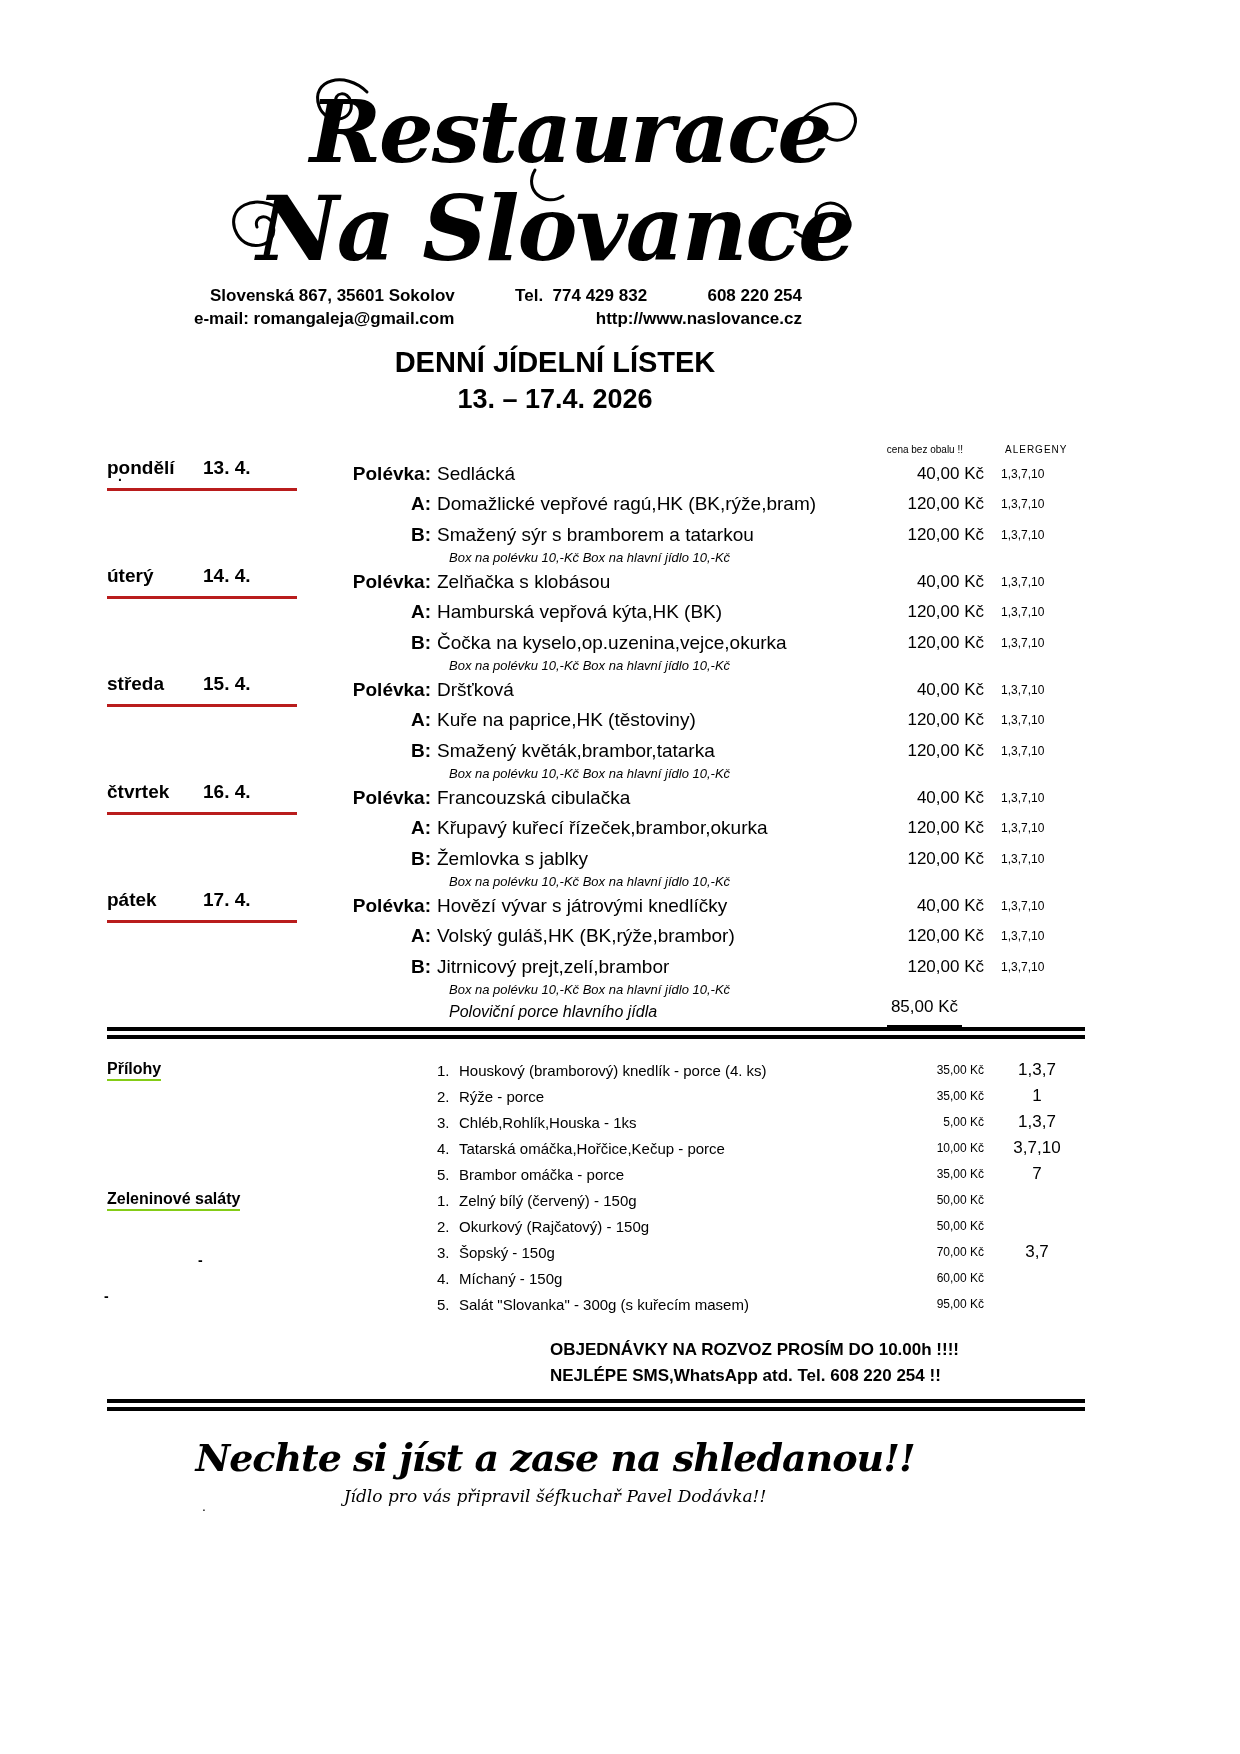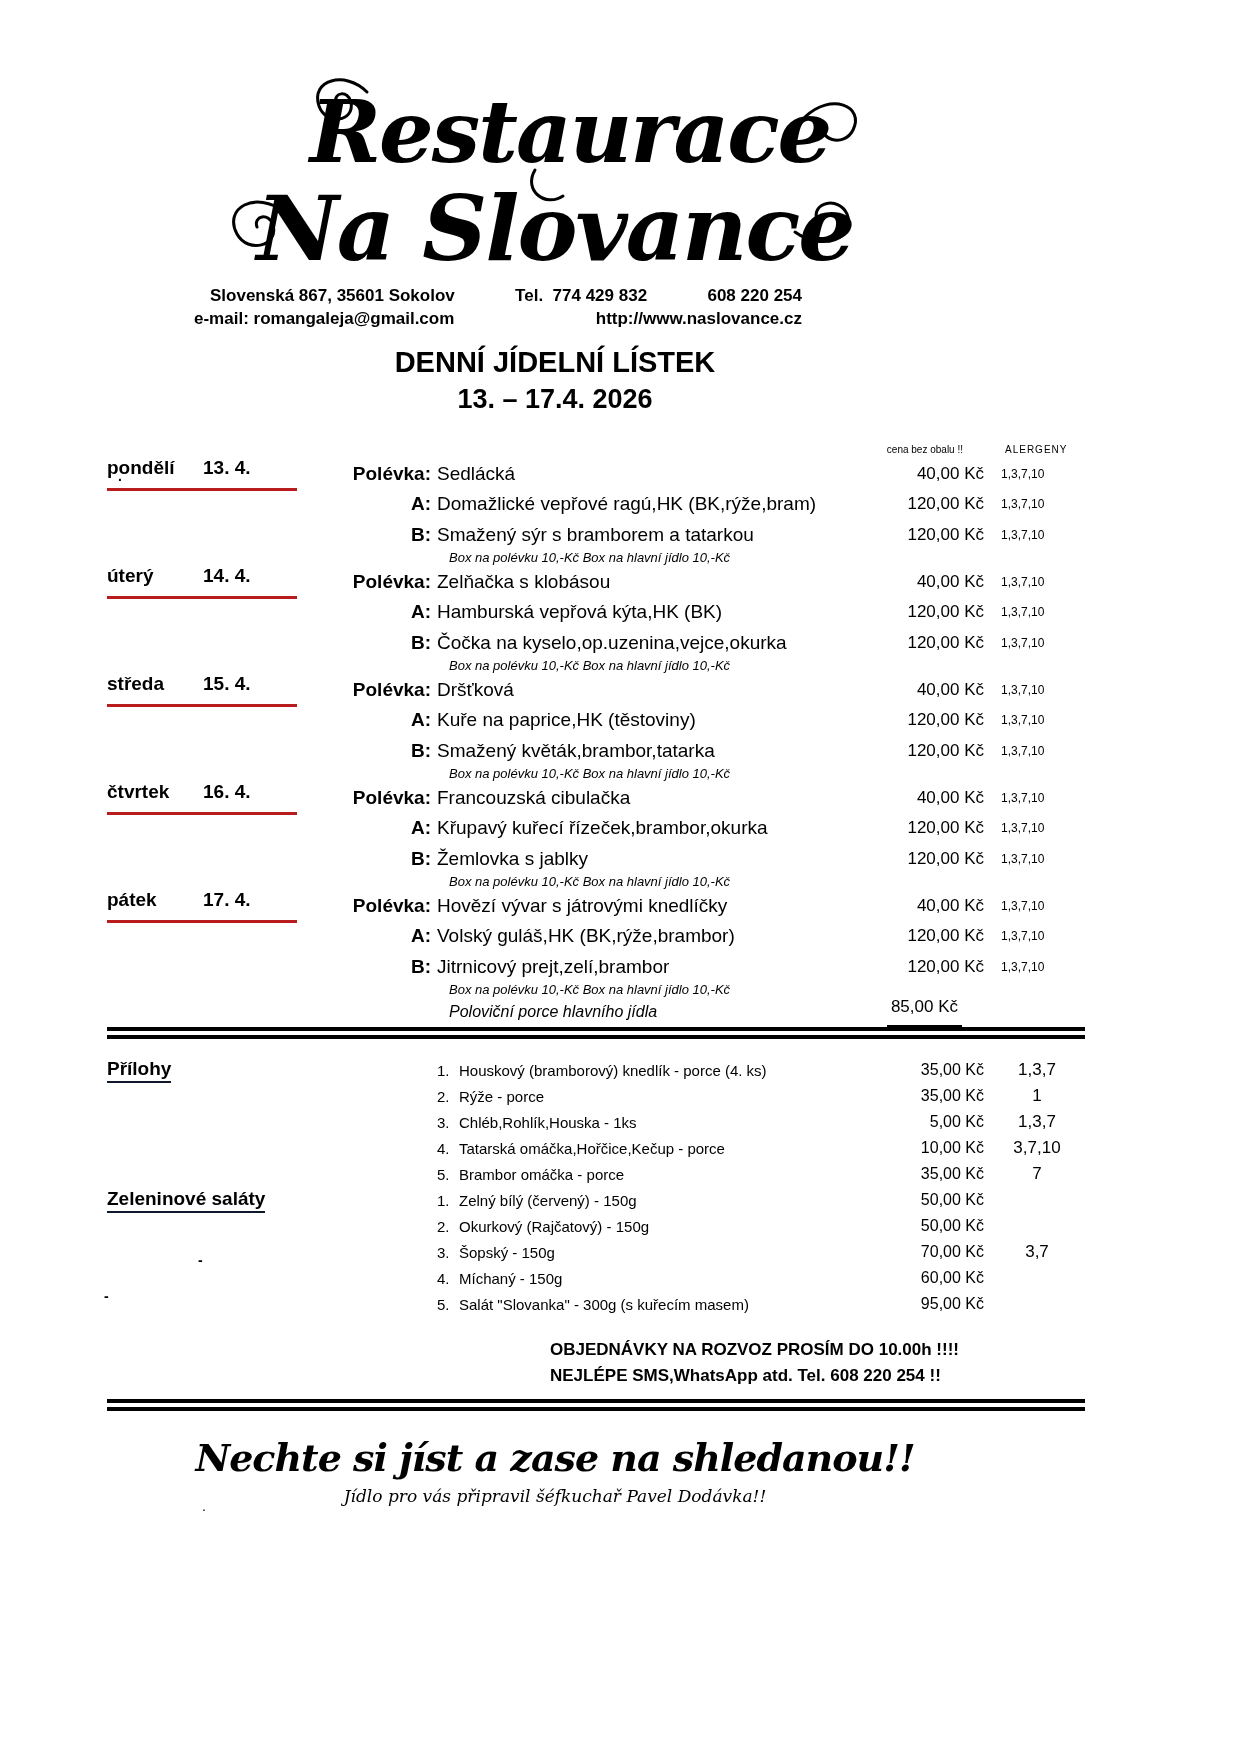--- a/index.html
+++ b/index.html
@@ -40,25 +40,25 @@
   .half-label{font-style:italic;font-size:16px;padding-left:12px;}
   .half-price{text-align:right;font-size:17px;padding-right:5px;transform:translateX(-22px);}
   .half-price span{display:inline-block;border-bottom:2px solid #000;padding:0 4px 8px 4px;}
 
   .double-rule{border-top:4px solid #000;border-bottom:4px solid #000;height:4px;
                margin:4px 0 0 0;width:978px;}
 
   
   .small-section{margin-top:18px;}
   .srow{height:26px;}
-  .sec-heading{font-weight:bold;font-size:19px;display:inline-block;
-               border-bottom:2px solid #0f172a;padding-bottom:1px;}
+  .sec-heading{font-weight:bold;font-size:16px;display:inline-block;
+               border-bottom:2px solid #84cc16;padding-bottom:1px;}
   .cell-sitem{font-size:15px;}
   .cell-sitem .num{display:inline-block;width:22px;}
-  .cell-sprice{text-align:right;font-size:16px;padding-right:5px;}
+  .cell-sprice{text-align:right;font-size:12px;padding-right:5px;}
   .cell-sallerg{font-size:17px;text-align:center;padding-left:0;}
 
   
   .order-notes{margin:20px 0 0 443px;font-weight:bold;font-size:17px;line-height:26px;}
   .rule2{margin-top:10px;}
 
   
   .footer-wrap{width:900px;margin-left:105px;text-align:center;}
   .farewell{font-family:"DejaVu Serif",serif;font-style:italic;font-weight:bold;
             font-size:38px;margin-top:22px;line-height:50px;letter-spacing:-1px;}

